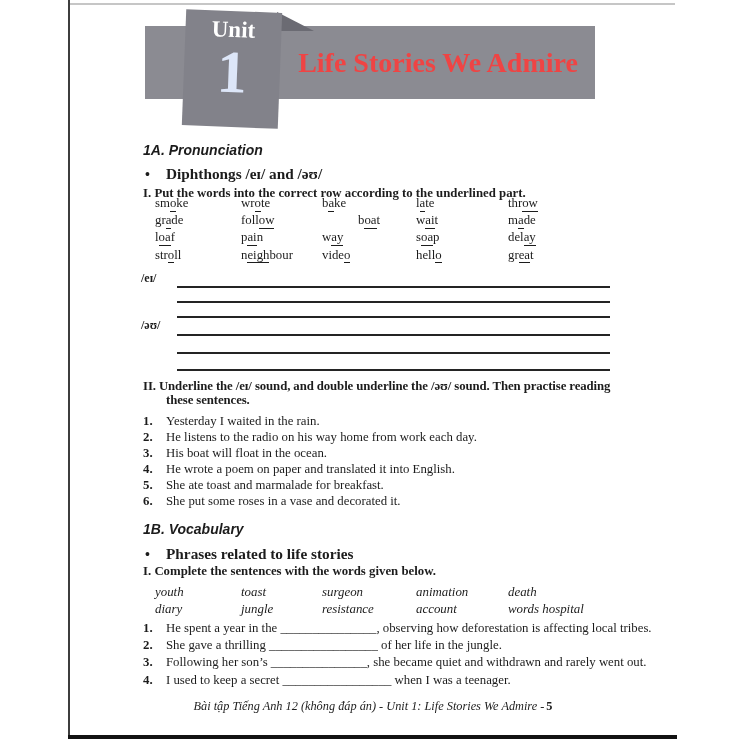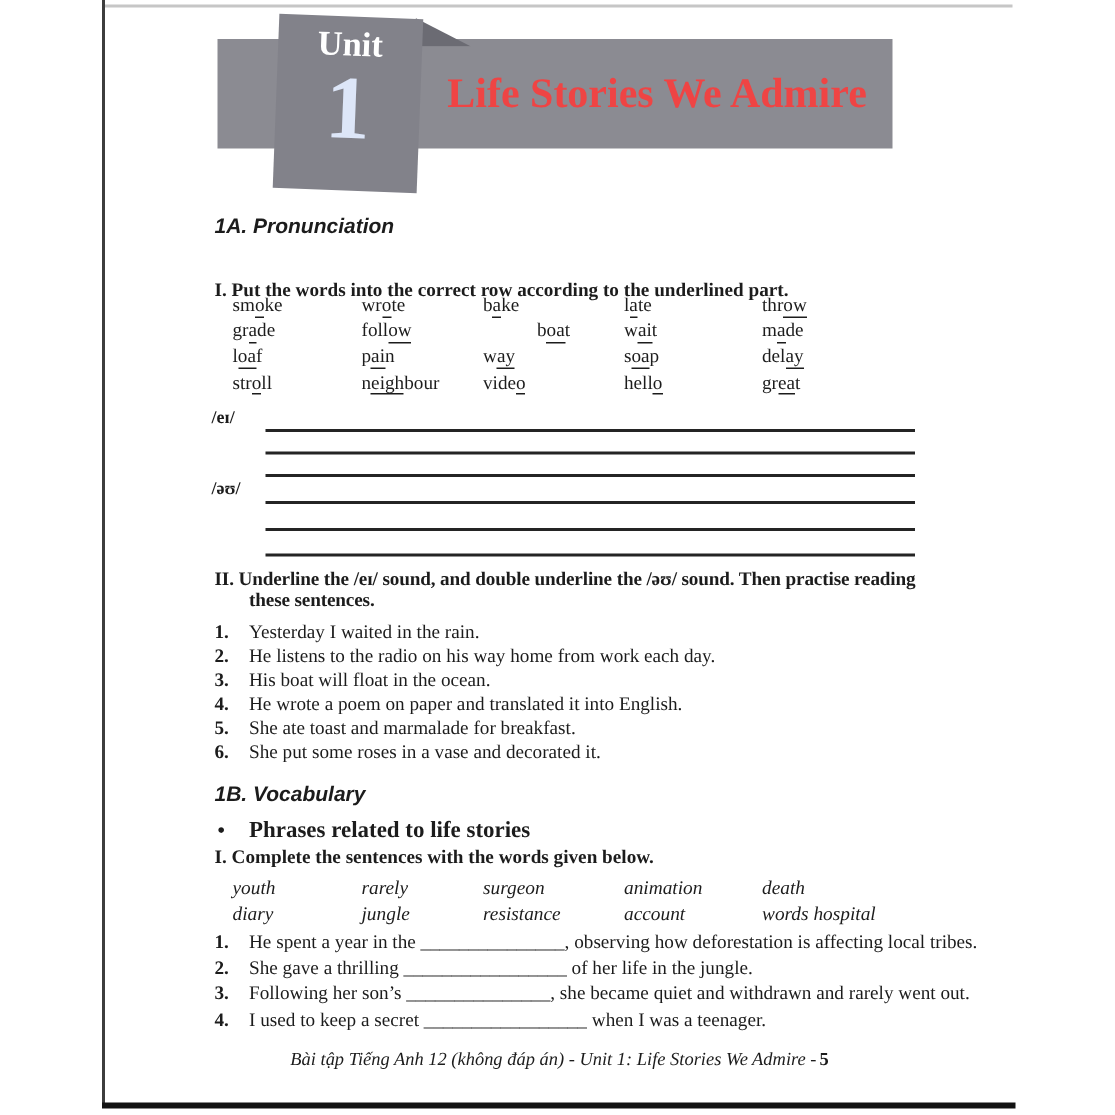--- a/index.html
+++ b/index.html
@@ -63,20 +63,23 @@
   <div class="banner"></div>
   <div class="banner-title">Life Stories We Admire</div>
   <div class="tab-fold"></div>
   <div class="unit-tab">
     <div class="unit-word">Unit</div>
     <div class="unit-number">1</div>
   </div>
 
   <div class="sec-heading" style="left:143px;top:142px;">1A. Pronunciation</div>
 
+  <div class="bullet-row" style="left:145px;top:165px;">
+    <span class="dot">•</span><span>Diphthongs /eɪ/ and /əʊ/</span>
+  </div>
 
   <div class="instr" style="left:143px;top:186px;">I. Put the words into the correct row according to the underlined part.</div>
 
   <div class="num-list" style="left:0;top:196px;width:720px;height:70px;">
       <span class="word-cell" style="left: 155px; top: 0px;">sm<span class="u">o</span>ke</span>
       <span class="word-cell" style="left: 241px; top: 0px; text-align: right;">wr<span class="u">o</span>te</span>
       <span class="word-cell" style="left: 322px; top: 0px;">b<span class="u">a</span>ke</span>
       <span class="word-cell" style="left: 416px; top: 0px;">l<span class="u">a</span>te</span>
       <span class="word-cell" style="left: 508px; top: 0px;">thr<span class="u">ow</span></span>
       <span class="word-cell" style="left: 155px; top: 17.2px;">gr<span class="u">a</span>de</span>
@@ -122,21 +125,21 @@
   <div class="sec-heading" style="left:143px;top:521px;">1B. Vocabulary</div>
 
   <div class="bullet-row" style="left:145px;top:545px;">
     <span class="dot">•</span><span>Phrases related to life stories</span>
   </div>
 
   <div class="instr" style="left:143px;top:564px;">I. Complete the sentences with the words given below.</div>
 
   <div class="num-list" style="left:0;top:585px;width:743px;height:36px;">
       <span class="bank-word" style="left: 155px; top: 0px;">youth</span>
-      <span class="bank-word" style="left: 241px; top: 0px;">rarely</span>
+      <span class="bank-word" style="left: 241px; top: 0px;">toast</span>
       <span class="bank-word" style="left: 322px; top: 0px;">surgeon</span>
       <span class="bank-word" style="left: 416px; top: 0px;">animation</span>
       <span class="bank-word" style="left: 508px; top: 0px;">death</span>
       <span class="bank-word" style="left: 155px; top: 17.3px;">diary</span>
       <span class="bank-word" style="left: 241px; top: 17.3px;">jungle</span>
       <span class="bank-word" style="left: 322px; top: 17.3px;">resistance</span>
       <span class="bank-word" style="left: 416px; top: 17.3px;">account</span>
       <span class="bank-word" style="left: 508px; top: 17.3px;">words hospital</span>
     </div>
 

